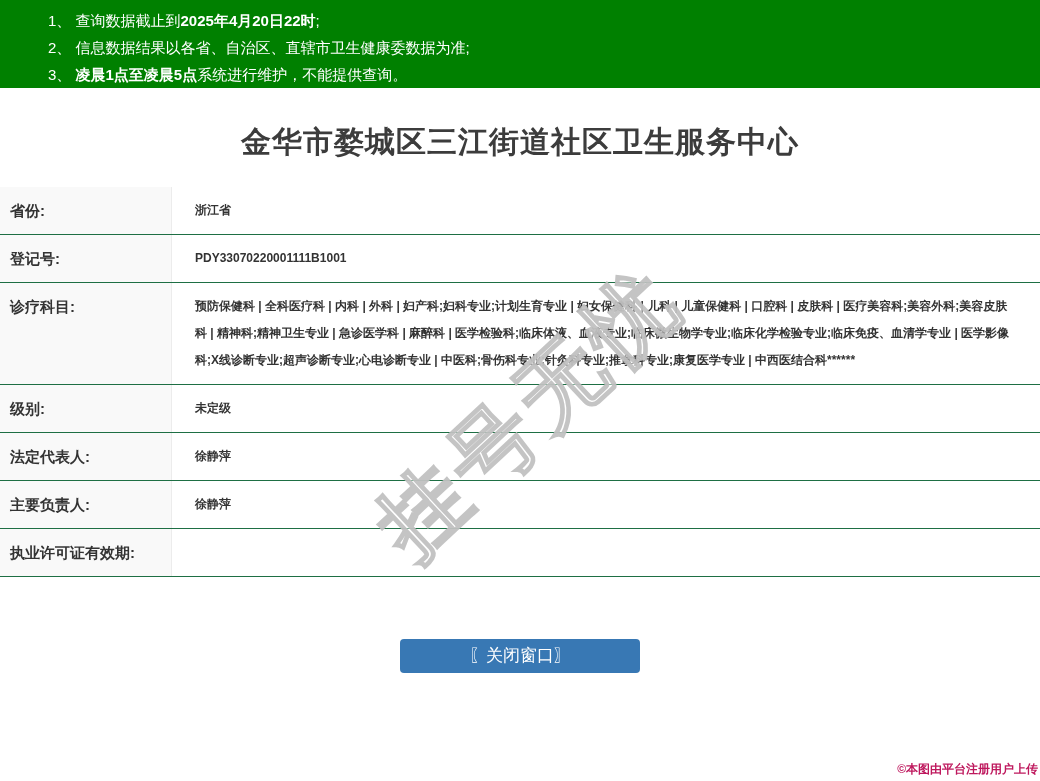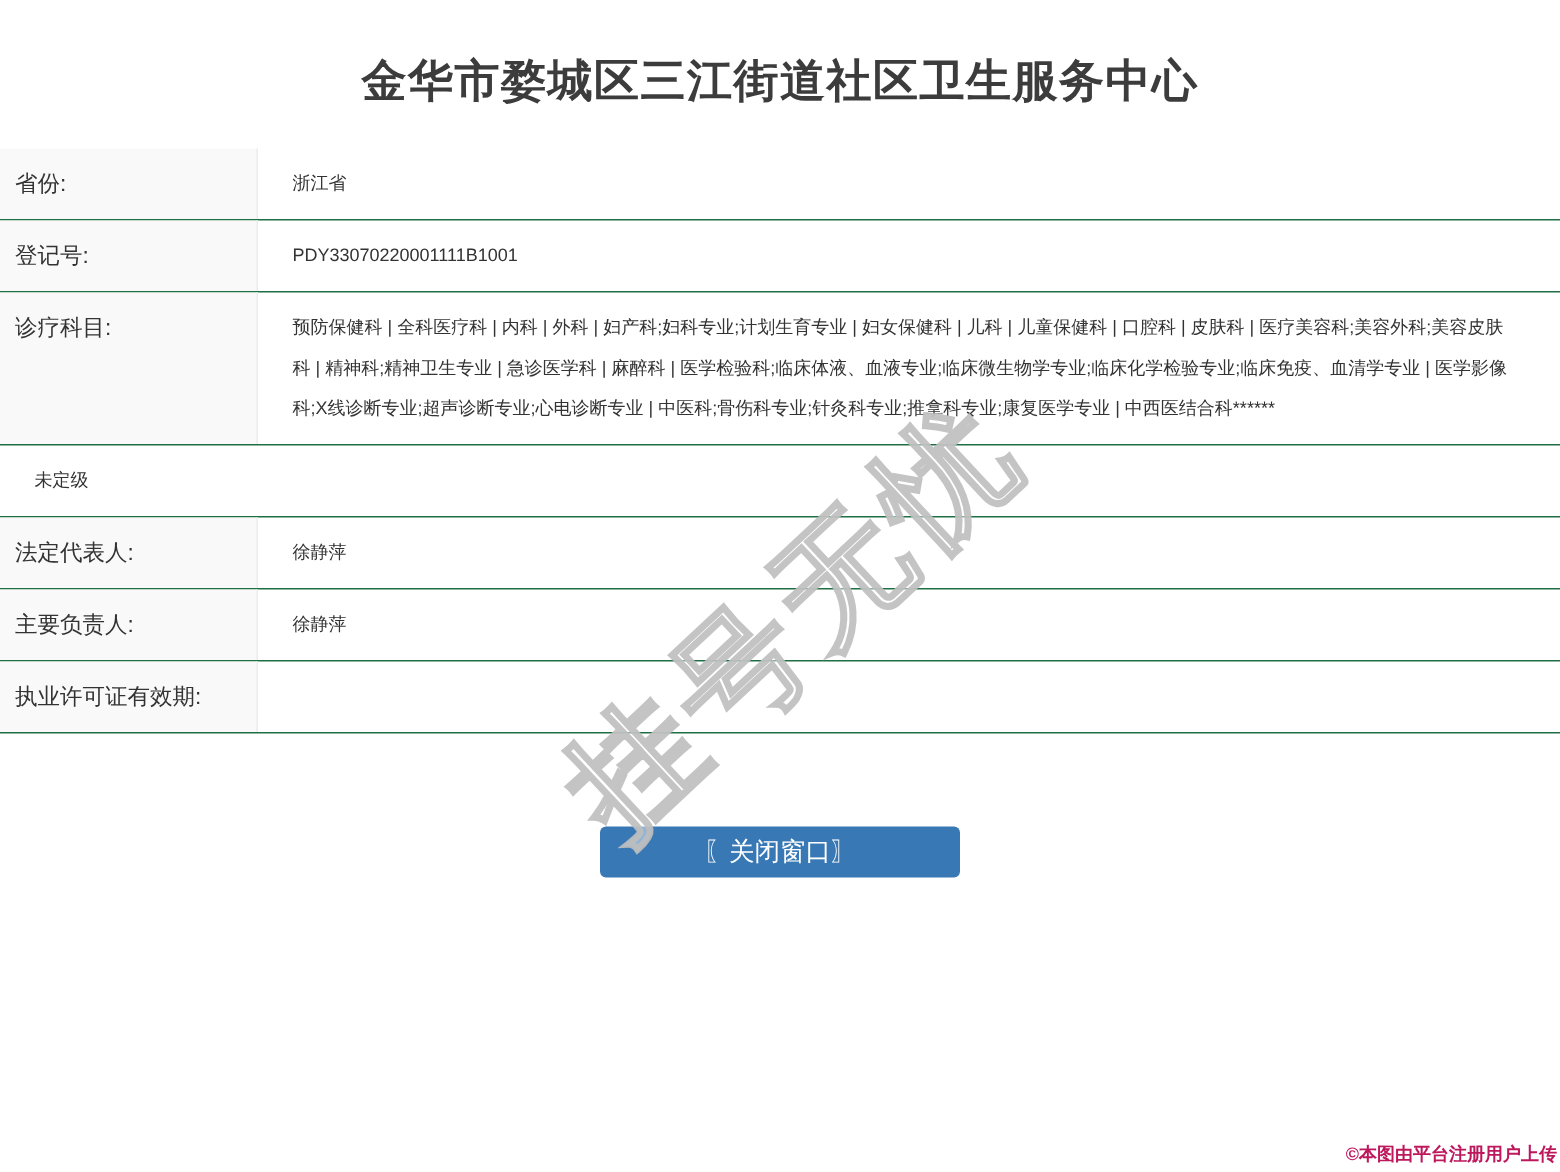--- a/index.html
+++ b/index.html
@@ -37,20 +37,21 @@
     font-weight: 700;
     color: #3c3c3c;
     letter-spacing: 1px;
     font-family: Liberation Mono, monospace;
   }
 
   
   .info-table {
     width: 100%;
     margin-top: 24px;
+    font-weight: bold;
   }
   .row {
     display: flex;
     align-items: stretch;
     border-bottom: 1px solid #1e6f44;
   }
   .cell-label {
     width: 172px;
     flex-shrink: 0;
     background: #f9f9f9;
@@ -118,20 +119,25 @@
       -1px -1px 0 #ffffff, 1px -1px 0 #ffffff,
       -1px  1px 0 #ffffff, 1px  1px 0 #ffffff;
     z-index: 6;
   }
 </style>
 </head>
 <body>
 
 <div class="page">
 
+  <div class="banner">
+    <div class="banner-line"><span>1、 查询数据截止到</span><b>2025年4月20日22时</b><span>;</span></div>
+    <div class="banner-line"><span>2、 信息数据结果以各省、自治区、直辖市卫生健康委数据为准;</span><b></b><span></span></div>
+    <div class="banner-line"><span>3、 </span><b>凌晨1点至凌晨5点</b><span>系统进行维护，不能提供查询。</span></div>
+  </div>
 
   <h1 class="title">金华市婺城区三江街道社区卫生服务中心</h1>
 
   <div class="info-table">
 
     <div class="row">
       <div class="cell-label">省份:</div>
       <div class="cell-value">浙江省</div>
     </div>
 
@@ -141,20 +147,21 @@
       <div class="cell-value">PDY33070220001111B1001</div>
     </div>
 
 
     <div class="row">
       <div class="cell-label">诊疗科目:</div>
       <div class="cell-value">预防保健科 | 全科医疗科 | 内科 | 外科 | 妇产科;妇科专业;计划生育专业 | 妇女保健科 | 儿科 | 儿童保健科 | 口腔科 | 皮肤科 | 医疗美容科;美容外科;美容皮肤科 | 精神科;精神卫生专业 | 急诊医学科 | 麻醉科 | 医学检验科;临床体液、血液专业;临床微生物学专业;临床化学检验专业;临床免疫、血清学专业 | 医学影像科;X线诊断专业;超声诊断专业;心电诊断专业 | 中医科;骨伤科专业;针灸科专业;推拿科专业;康复医学专业 | 中西医结合科******</div>
     </div>
 
     <div class="row">
+      <div class="cell-label">级别:</div>
       <div class="cell-value">未定级</div>
     </div>
 
     <div class="row">
       <div class="cell-label">法定代表人:</div>
       <div class="cell-value">徐静萍</div>
     </div>
 
     <div class="row">
       <div class="cell-label">主要负责人:</div>

